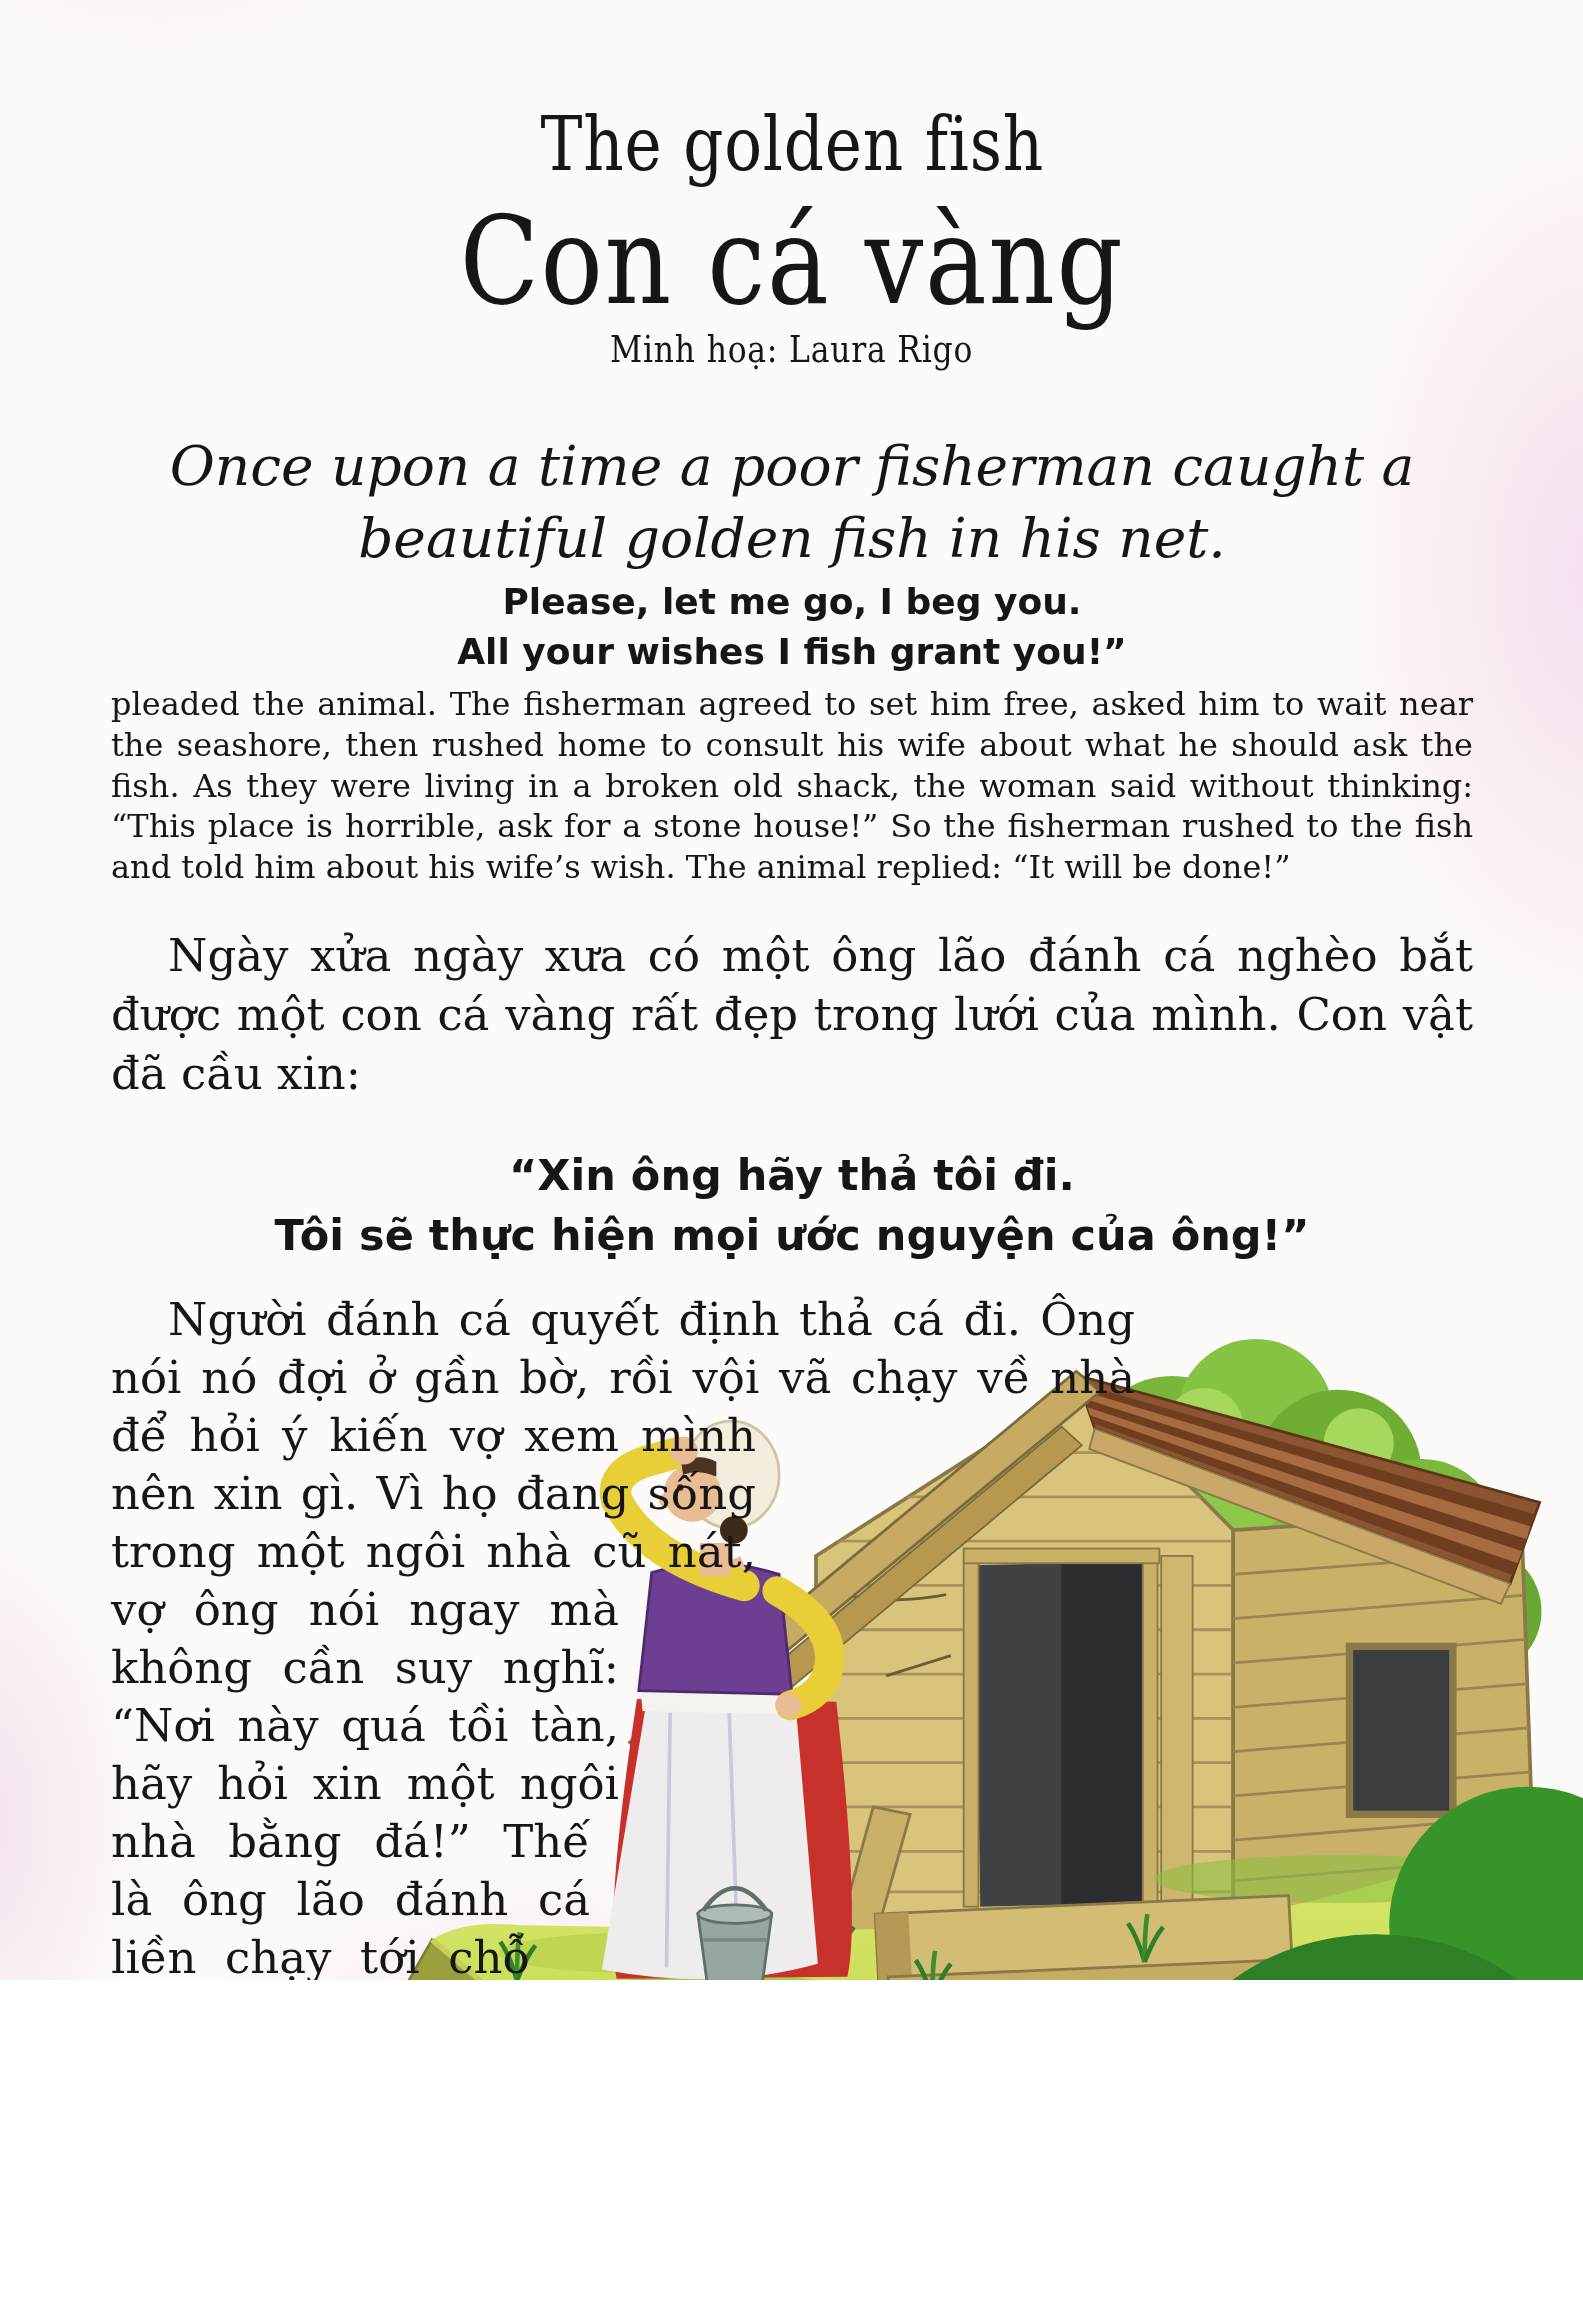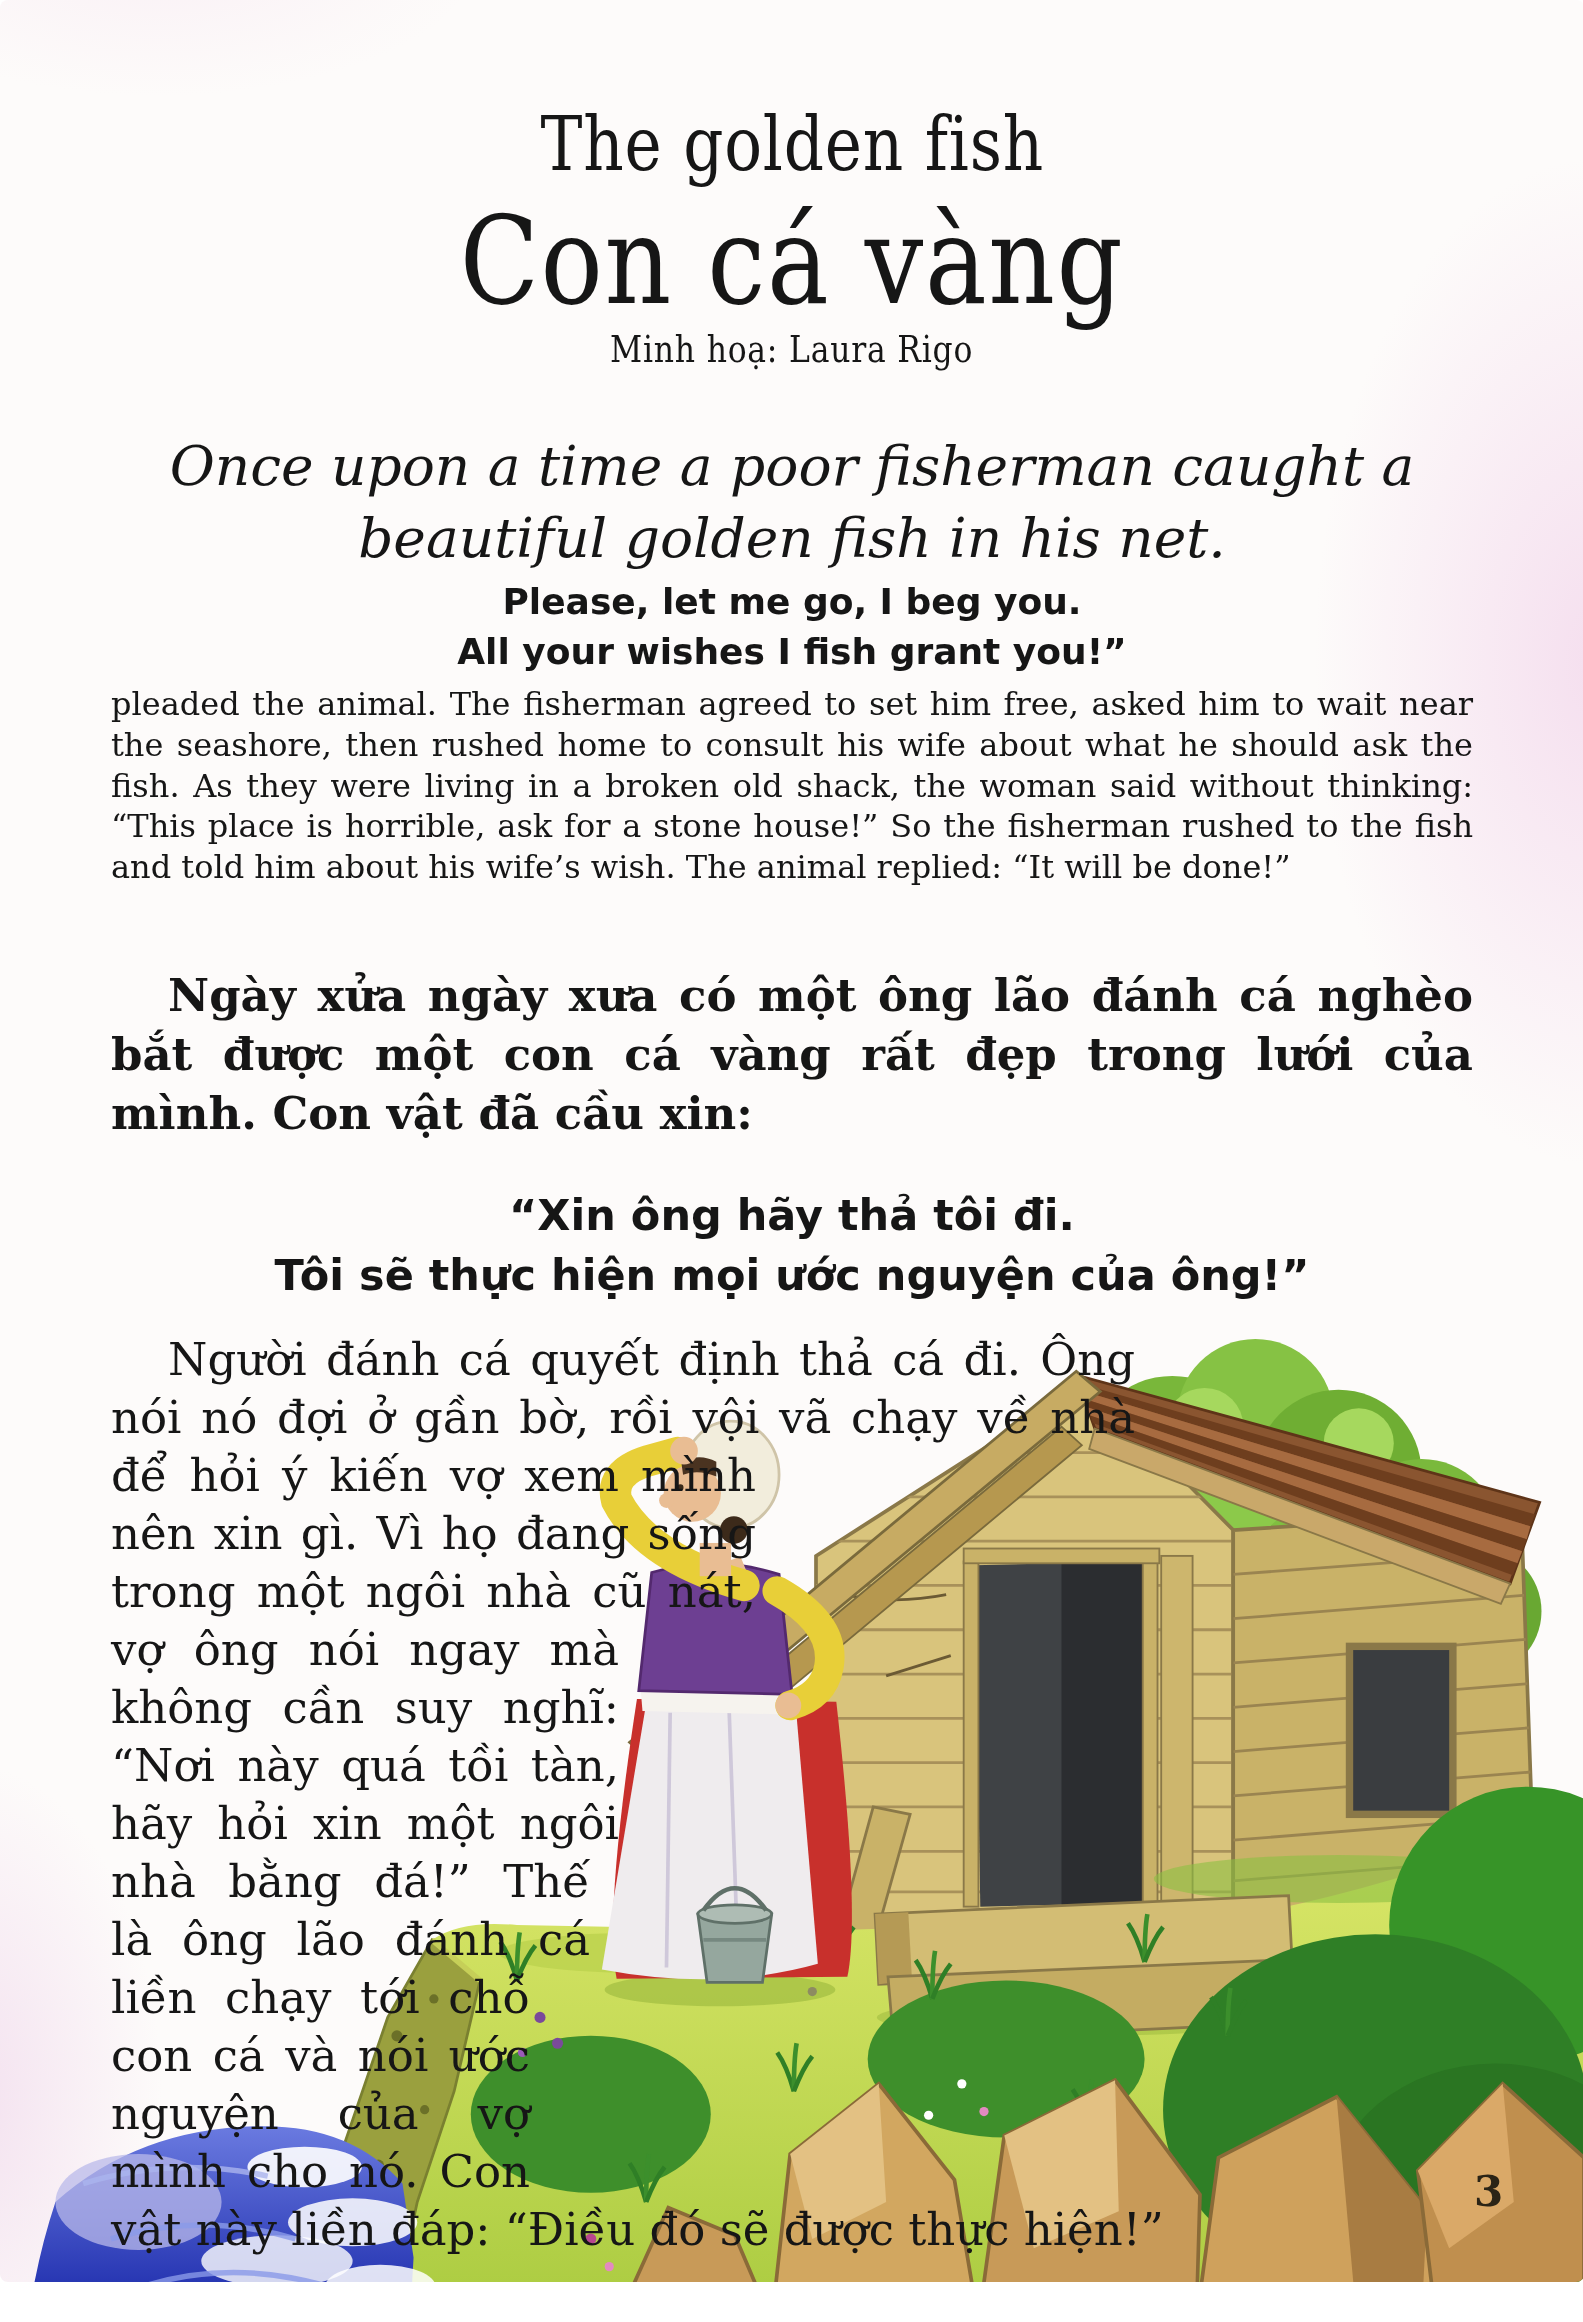--- a/index.html
+++ b/index.html
@@ -1,37 +1,36 @@
 <!DOCTYPE html>
 <html style="font-size:14.8px"><head>
 <meta charset="utf-8">
 <style>
   html,body { margin:0; padding:0; background:#ffffff; }
   .page {
-    position:relative; width:1584px; height:2282px; overflow:hidden;
+    position:relative; width:1584px; height:1980px; overflow:hidden;
     background:
       radial-gradient(ellipse 397px 701px at 101% 29%, rgba(238,199,229,.55), rgba(238,199,229,0) 72%),
       radial-gradient(ellipse 277px 480px at -2% 92%, rgba(231,193,226,.45), rgba(231,193,226,0) 70%),
       radial-gradient(ellipse 554px 240px at 35% 101%, rgba(240,206,231,.30), rgba(240,206,231,0) 70%),
       radial-gradient(ellipse 461px 203px at 10% -2%, rgba(240,210,232,.25), rgba(240,210,232,0) 70%),
       #fdfbfa;
     font-family:"DejaVu Serif","Liberation Serif",serif;
     color:#161616;
-    border-radius:8px;
   }
   .content { position:relative; z-index:2; padding:109px 111px 0 111px; }
   .center { text-align:center; }
   .condensed { display:inline-block; transform:scaleX(.85); transform-origin:center; white-space:nowrap; }
   .title-en { font-size:74px; line-height:.95; font-weight:500; letter-spacing:0.9px; }
   .title-vi { font-size:122px; line-height:1.08; font-weight:500; margin-top:16.6px; letter-spacing:1.8px; }
   .byline   { font-size:37px; line-height:1.2; font-weight:400; letter-spacing:0.9px; }
   .intro-en { font-size:55px; line-height:1.3; font-style:italic; margin-top:59px; }
   .quote-en { font-family:"DejaVu Sans","Liberation Sans",sans-serif; font-weight:700; font-size:36px; line-height:1.38; margin-top:3px; }
   .para-en  { font-size:32px; line-height:1.27; text-align:justify; margin-top:8px; }
-  .para-vi1 { font-size:45px; line-height:59px; text-align:justify; text-indent:57px; margin-top:78px;font-weight:bold; }
+  .para-vi1 { font-size:45px; line-height:59px; text-align:justify; text-indent:57px; margin-top:38px; }
   .quote-vi { font-family:"DejaVu Sans","Liberation Sans",sans-serif; font-weight:700; font-size:43px; line-height:60px; margin-top:42px; }
   .para-vi2 { font-size:45px; line-height:58px; text-align:justify; text-indent:57px; margin-top:26px; min-height:840px; }
   .wrap-spacer {
     float:right; width:1034px; height:831px;
     shape-outside: polygon(696px 0px, 1034px 0px, 1034px 831px, 91px 831px,
       91px 640px, 151px 640px, 151px 523px, 180px 523px, 180px 291px,
       317px 291px, 317px 116px, 696px 116px);
   }
   .illustration { position:absolute; left:0; top:1279px; width:1584px; height:1043px; z-index:1; }
   .page-number { position:absolute; left:1456px; top:2167px; width:65px; z-index:3;

